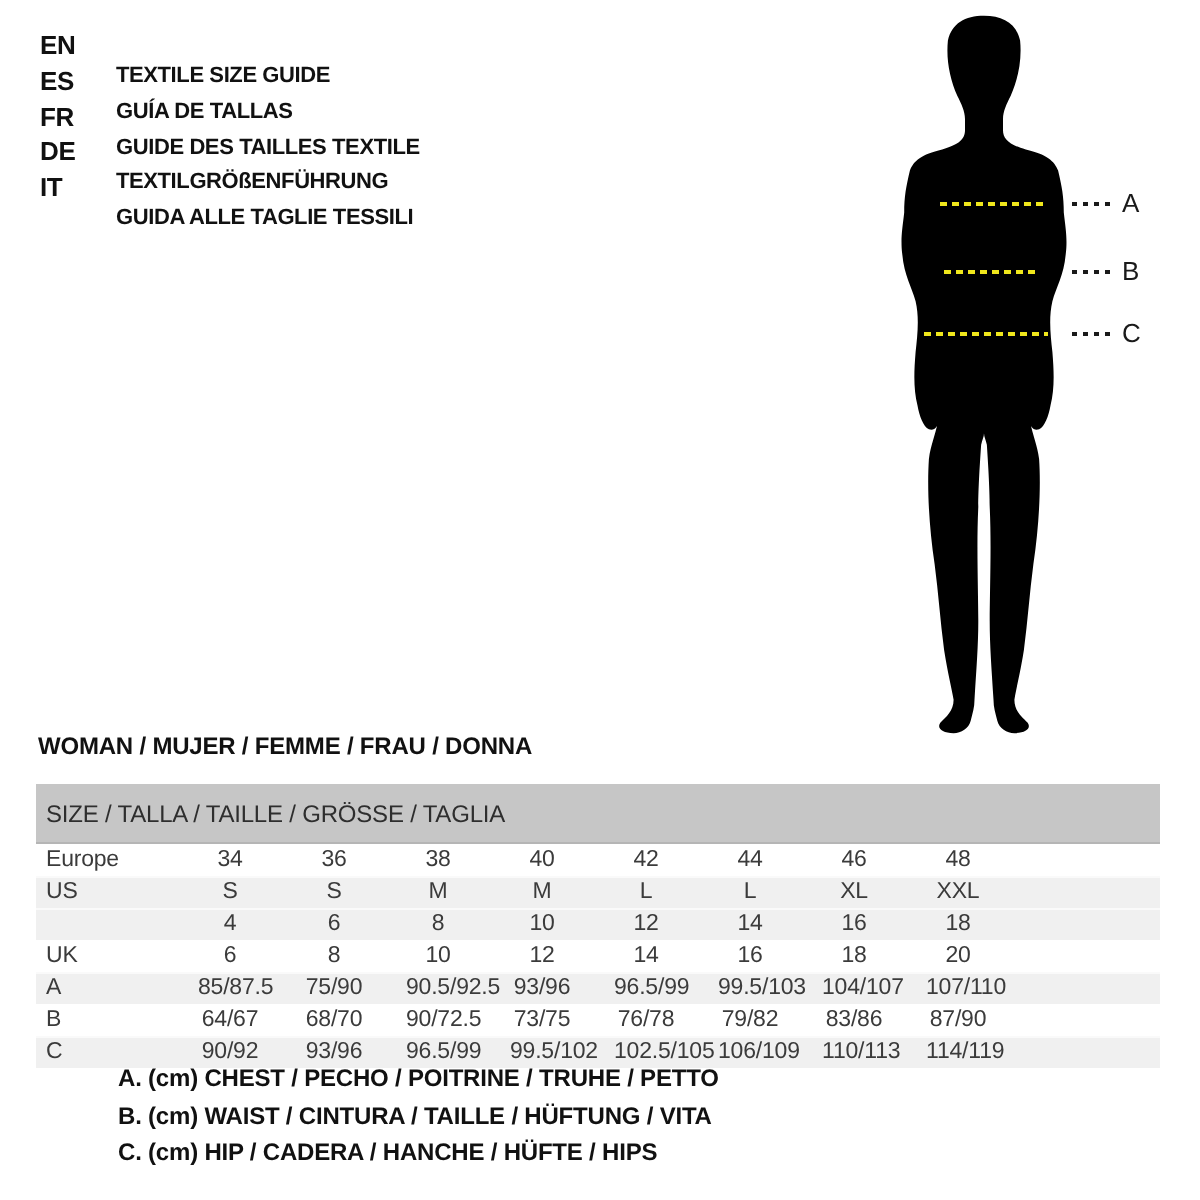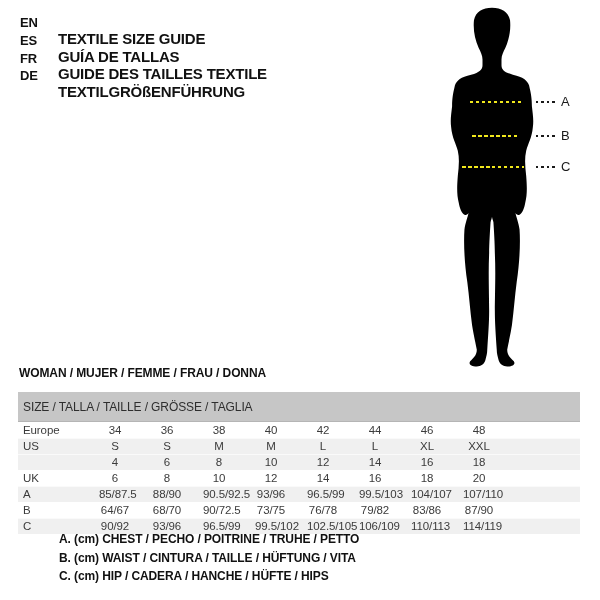--- a/index.html
+++ b/index.html
@@ -5,21 +5,21 @@
   html,body { margin:0; padding:0; background:#fff; }
   .canvas {
     position:relative; width:600px; height:600px; background:#ffffff;
     font-family:Liberation Sans, sans-serif; overflow:hidden; color:#111;
   }
 
   
   .lang-block { position:absolute; left:20px; top:14px; }
   .lang-row  { display:flex; height:17.7px; align-items:center; }
   .lang-code { width:38px; font-size:13px; font-weight:bold; letter-spacing:-0.2px; }
-  .lang-text { font-size:15px; font-weight:bold; letter-spacing:-0.2px; white-space:nowrap;margin-top:31px; }
+  .lang-text { font-size:11px; font-weight:bold; letter-spacing:-0.2px; white-space:nowrap;margin-top:31px; }
 
   
   .figure { position:absolute; left:397px; top:5px; width:190px; height:363px; }
   .figure svg { position:absolute; left:0; top:0; width:100%; height:100%; }
   .markers { position:absolute; left:0; top:0; width:600px; height:600px; pointer-events:none; }
   .marker-group { position:absolute; left:0; top:0; }
   .dash-yellow {
     position:absolute; height:2px;
     background:repeating-linear-gradient(90deg,#f0e71c 0 3.5px,transparent 3.5px 6px);
   }
@@ -70,20 +70,24 @@
     <span class="lang-code">ES</span>
     <span class="lang-text">GUÍA DE TALLAS</span>
   </div>
       <div class="lang-row">
     <span class="lang-code">FR</span>
     <span class="lang-text">GUIDE DES TAILLES TEXTILE</span>
   </div>
       <div class="lang-row">
     <span class="lang-code">DE</span>
     <span class="lang-text">TEXTILGRÖßENFÜHRUNG</span>
+  </div>
+      <div class="lang-row">
+    <span class="lang-code">IT</span>
+    <span class="lang-text">GUIDA ALLE TAGLIE TESSILI</span>
   </div>
     </div>
 
   <div class="figure">
     <svg viewBox="0 0 200 760" preserveAspectRatio="none" aria-hidden="true">
       <g fill="#000000">
         <path id="halfBody" d="M100,6
           C90,6 83,14 81,32
           C80,52 82,72 86,90
           C88,98 90,106 90,114
@@ -181,21 +185,21 @@
     <div class="t-cell t-val">12</div>
     <div class="t-cell t-val">14</div>
     <div class="t-cell t-val">16</div>
     <div class="t-cell t-val">18</div>
     <div class="t-cell t-val">20</div>
     <div class="t-cell t-spacer"></div>
   </div>
         <div class="t-row shaded">
     <div class="t-cell t-label">A</div>
     <div class="t-cell t-val">85/87.5</div>
-    <div class="t-cell t-val">88/90</div>
+    <div class="t-cell t-val">75/90</div>
     <div class="t-cell t-val">90.5/92.5</div>
     <div class="t-cell t-val">93/96</div>
     <div class="t-cell t-val">96.5/99</div>
     <div class="t-cell t-val">99.5/103</div>
     <div class="t-cell t-val">104/107</div>
     <div class="t-cell t-val">107/110</div>
     <div class="t-cell t-spacer"></div>
   </div>
         <div class="t-row">
     <div class="t-cell t-label">B</div>

